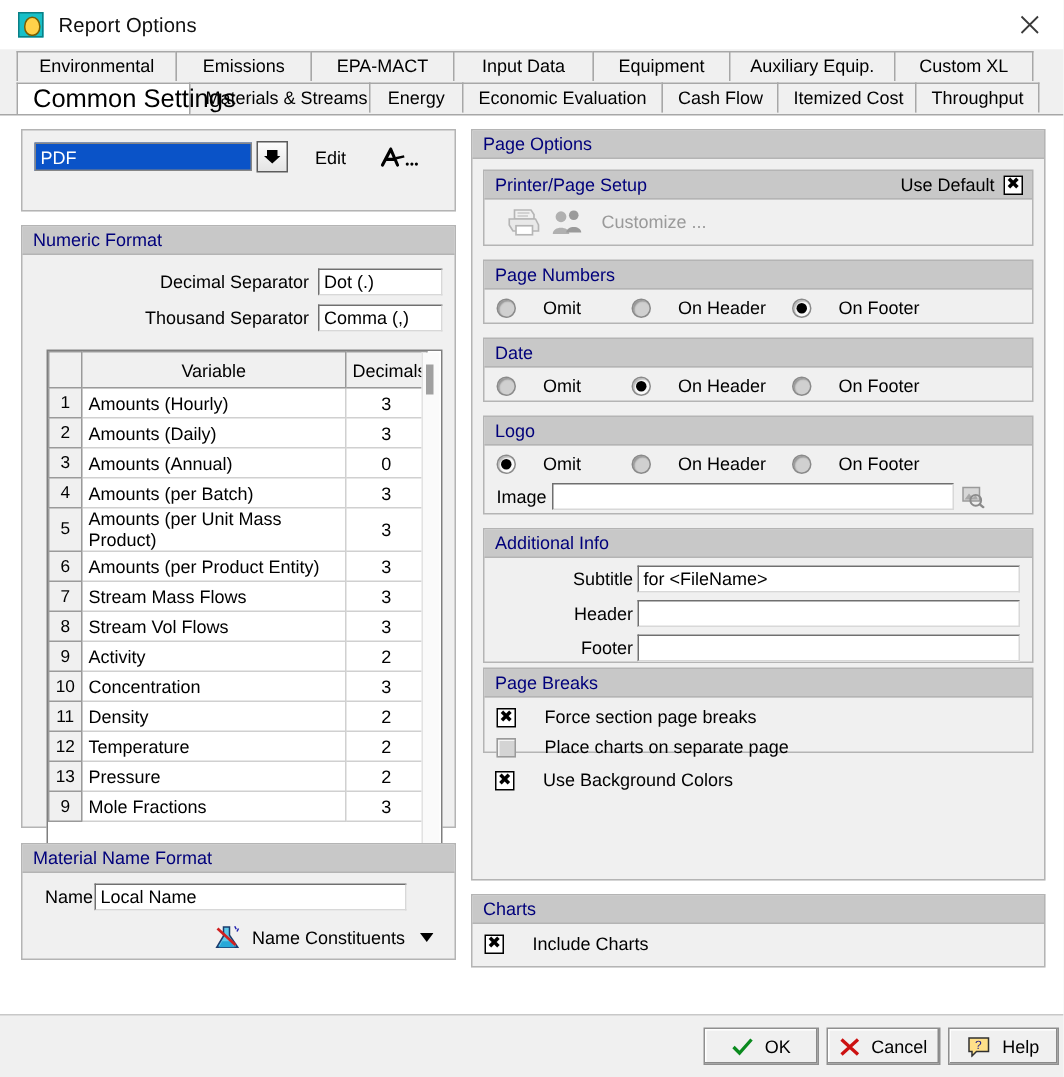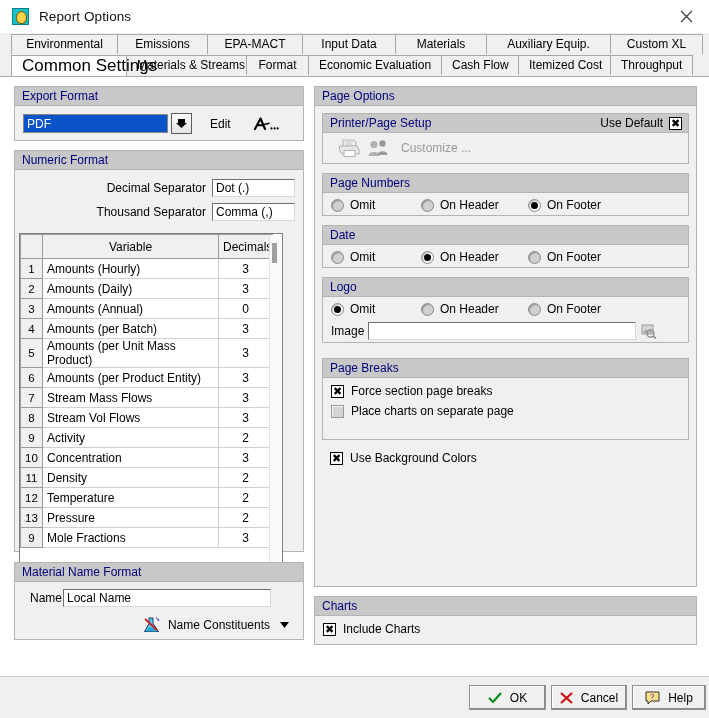--- a/index.html
+++ b/index.html
@@ -135,37 +135,37 @@
     border:1px solid #8a8a8a;
     box-shadow:inset 1px 1px 1px rgba(0,0,0,.28);
     box-sizing:border-box;display:inline-block;
     position:relative;flex:none;
   }
   .radio.on{background:#fafafa;}
   .radio.on::after{
     content:"";position:absolute;left:2px;top:2px;
     width:7px;height:7px;border-radius:50%;background:#000;
   }
-  .radioitem{display:flex;align-items:flex-end;gap:6px;}
+  .radioitem{display:flex;align-items:flex-end;gap:18px;}
 
   
   .cb{
     width:13px;height:13px;
     background:#ffffff;border:1px solid #000;
     box-sizing:border-box;display:inline-block;
     position:relative;flex:none;
   }
   .cb.checked::after{
     content:"\2716";
     position:absolute;left:0;right:0;top:-2px;
     font-size:11px;line-height:15px;text-align:center;color:#000;
   }
   .cb.off{background:#d4d4d4;border:1px solid #9a9a9a;
           box-shadow:inset 1px 1px 0 #f5f5f5;}
-  .cbitem{display:flex;align-items:center;gap:7px;}
+  .cbitem{display:flex;align-items:center;gap:19px;}
 
   
   .tblwrap{
     position:relative;
     border:1px solid #7f7f7f;
     background:#fff;
     box-sizing:border-box;
     width:264px;height:381px;
     overflow:hidden;
   }
@@ -223,41 +223,40 @@
       </svg>
   </div>
 </div>
 
 <div class="tabstrip">
   <div class="tabrow row1">
     <div class="tab" style="width:107px">Environmental</div>
     <div class="tab" style="width:91px">Emissions</div>
     <div class="tab" style="width:96px">EPA-MACT</div>
     <div class="tab" style="width:94px">Input Data</div>
-    <div class="tab" style="width:92px">Materials</div>
-    <div class="tab" style="width:125px">Auxiliary Equip.</div>
+    <div class="tab" style="width:92px">Equipment</div>
+    <div class="tab" style="width:111px">Auxiliary Equip.</div>
     <div class="tab" style="width:93px">Custom XL</div>
   </div>
   <div class="tabrow row2">
     <div class="tab active" style="width:116px">Common Settings</div>
     <div class="tab" style="width:121px">Materials &amp; Streams</div>
-    <div class="tab" style="width:63px">Format</div>
+    <div class="tab" style="width:63px">Energy</div>
     <div class="tab" style="width:134px">Economic Evaluation</div>
     <div class="tab" style="width:78px">Cash Flow</div>
     <div class="tab" style="width:93px">Itemized Cost</div>
     <div class="tab" style="width:83px">Throughput</div>
   </div>
 </div>
 
 <div class="client">
 
   <div class="panel-left">
 
     <div class="group" style="height:55px">
-      <div class="ghead">Export Format</div>
       <div class="gbody" style="padding:7px 8px 0 8px;display:flex;align-items:center;">
         <div class="combo" style="width:145px">PDF</div>
         <div class="combo-arrow" style="margin-left:3px">
           <svg width="11" height="11" viewBox="0 0 11 11">
               <path d="M2 1 h7 v4 h2 l-5.5 5 L0 5 h2 z" fill="#000"></path>
             </svg>
         </div>
         <span class="lbl" style="margin-left:18px">Edit</span>
         <span style="margin-left:22px;display:flex;align-items:center;">
           <svg width="26" height="16" viewBox="0 0 26 16">
@@ -266,21 +265,21 @@
             <circle cx="18.5" cy="12.4" r="1.05" fill="#000"></circle>
               <circle cx="21.6" cy="12.4" r="1.05" fill="#000"></circle>
               <circle cx="24.6" cy="12.4" r="1.05" fill="#000"></circle>
           </svg>
         </span>
       </div>
     </div>
 
     <div class="group" style="margin-top:9px;height:402px">
       <div class="ghead">Numeric Format</div>
-      <div class="gbody" style="padding:9px 8px 8px 0;">
+      <div class="gbody" style="padding:9px 8px 8px 12px;">
         <div style="display:flex;align-items:center;justify-content:flex-end;">
           <span class="lbl">Decimal Separator</span>
           <div class="txt" style="width:83px;margin-left:6px;">Dot (.)</div>
         </div>
         <div style="display:flex;align-items:center;justify-content:flex-end;margin-top:6px;">
           <span class="lbl">Thousand Separator</span>
           <div class="txt" style="width:83px;margin-left:6px;">Comma (,)</div>
         </div>
 
         <div class="tblwrap" style="margin-top:12px;margin-left:4px;">
@@ -494,22 +493,39 @@
                   <rect x="1" y="1" width="11" height="9" fill="#d7d7d7" stroke="#9a9a9a"></rect>
                   <path d="M2 9 L5 5 L7.5 8 L9.5 6 L11 9 Z" fill="#a8a8a8"></path>
                   <circle cx="9.5" cy="9.5" r="3.6" fill="none" stroke="#8a8a8a" stroke-width="1.3"></circle>
                   <path d="M12.2 12.2 L15 14.6" stroke="#8a8a8a" stroke-width="1.6"></path>
                 </svg>
               </span>
             </div>
           </div>
         </div>
 
-
-        <div class="group" style="height:82px;margin-top:15px">
+        <div class="group" style="height:90px;margin-top:9px">
+          <div class="ghead">Additional Info</div>
+          <div class="gbody" style="padding:5px 8px;">
+            <div style="display:flex;align-items:center;justify-content:flex-end;">
+              <span class="lbl">Subtitle</span>
+              <div class="txt" style="width:255px;margin-left:3px;">for &lt;FileName&gt;</div>
+            </div>
+            <div style="display:flex;align-items:center;justify-content:flex-end;margin-top:5px;">
+              <span class="lbl">Header</span>
+              <div class="txt" style="width:255px;margin-left:3px;"></div>
+            </div>
+            <div style="display:flex;align-items:center;justify-content:flex-end;margin-top:5px;">
+              <span class="lbl">Footer</span>
+              <div class="txt" style="width:255px;margin-left:3px;"></div>
+            </div>
+          </div>
+        </div>
+
+        <div class="group" style="height:57px;margin-top:3px">
           <div class="ghead">Page Breaks</div>
           <div class="gbody" style="padding:6px 8px;">
             <div class="cbitem">
               <span class="cb checked"></span>
               <span class="lbl">Force section page breaks</span>
             </div>
             <div class="cbitem" style="margin-top:6px">
               <span class="cb off"></span>
               <span class="lbl">Place charts on separate page</span>
             </div>

